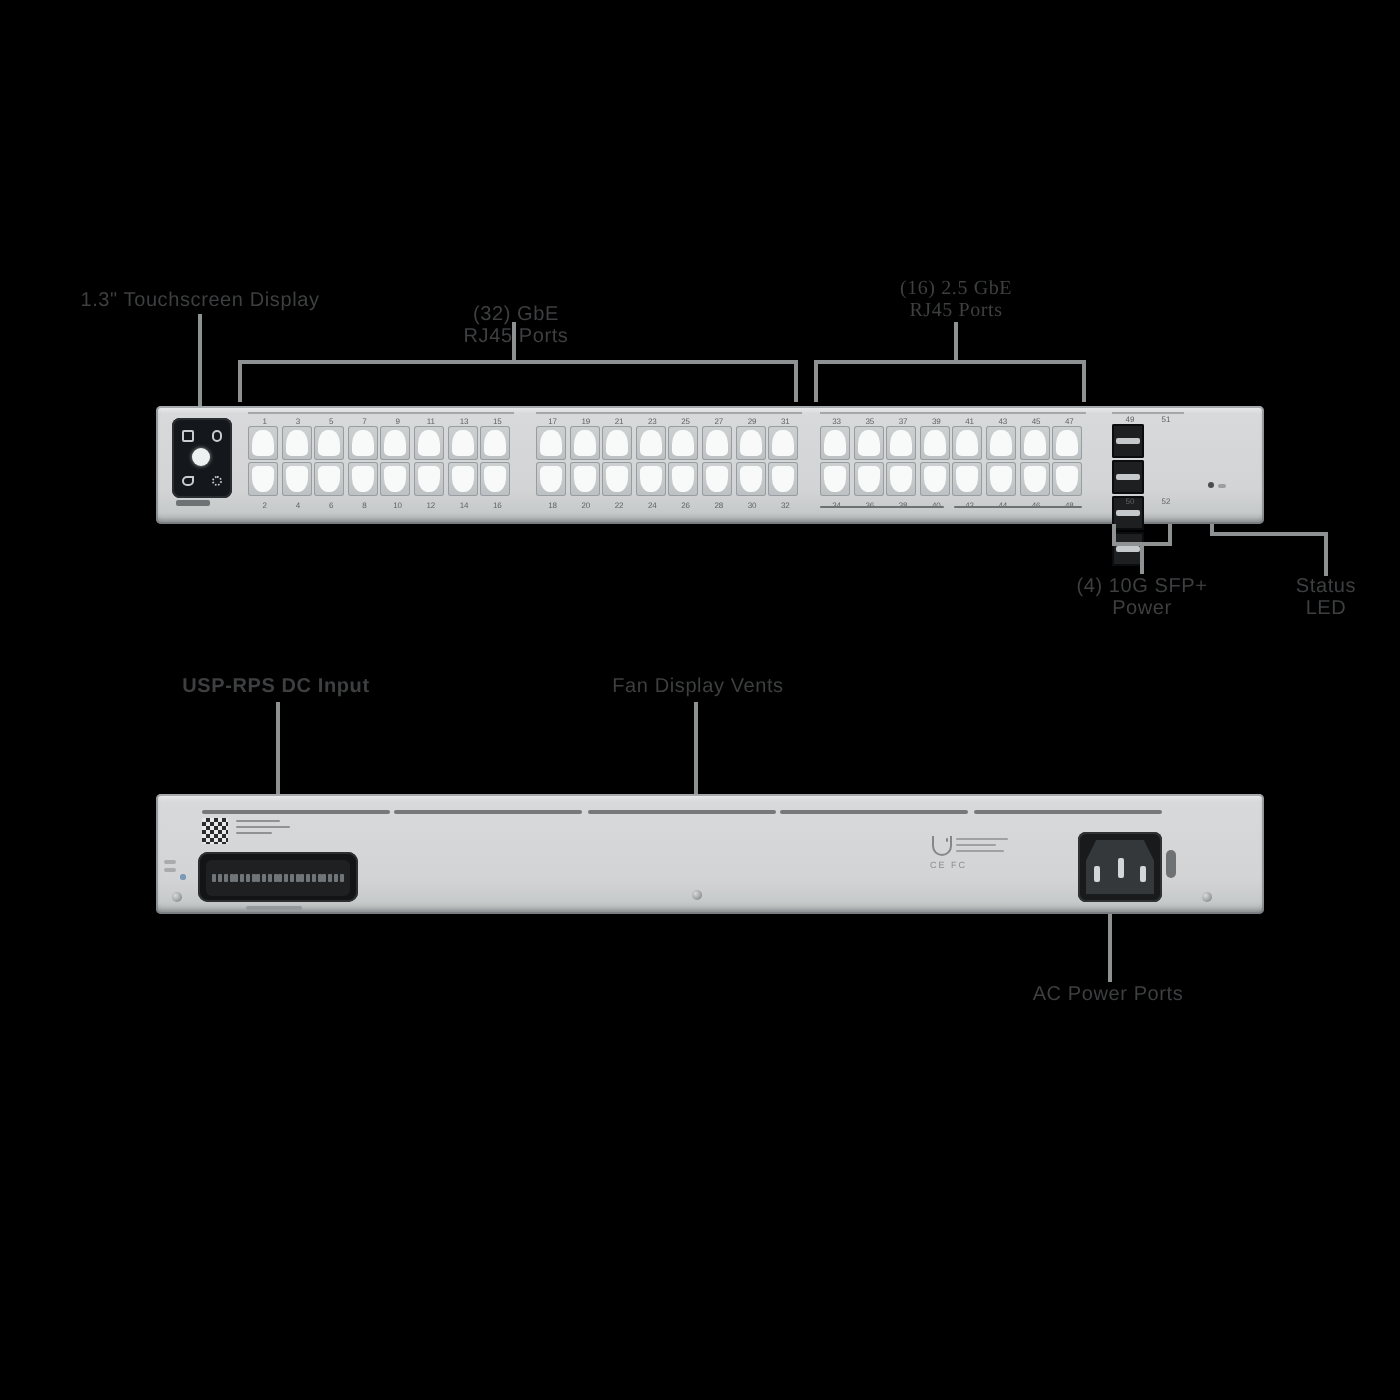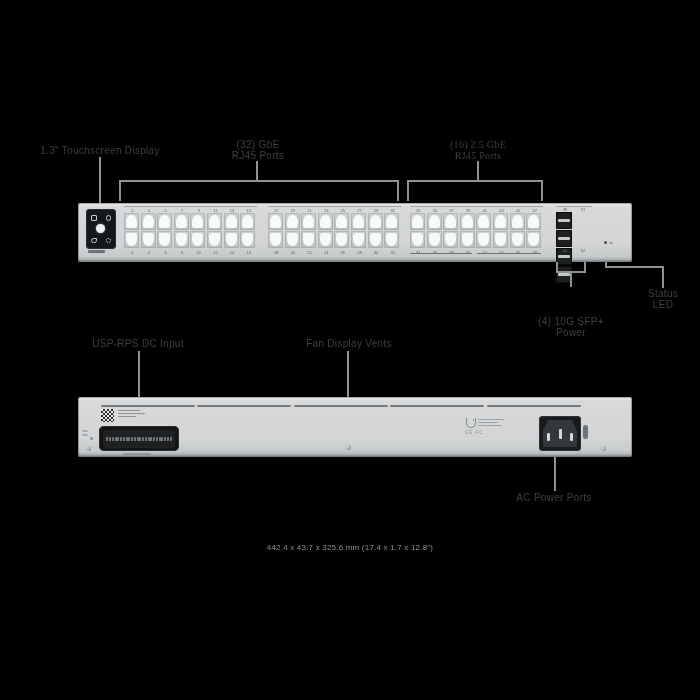--- a/index.html
+++ b/index.html
@@ -77,21 +77,21 @@
   .latch{position:absolute;left:505px;top:28px;width:5px;height:14px;background:#6e7274;border-radius:2.5px;}
 </style>
 </head>
 <body>
 
 <div id="stage">
 
   <div class="clabel" style="left:20px;top:145px;width:160px;">1.3" Touchscreen Display</div>
   <div class="cline" style="left:99px;top:157px;width:2px;height:46px;"></div>
 
-  <div class="clabel" style="left:198px;top:139px;width:120px;">
+  <div class="clabel" style="left:198px;top:152px;width:120px;">
     <span style="display:block">(32) GbE</span>
     <span style="display:block">RJ45 Ports</span>
   </div>
   <div class="cline" style="left:256px;top:161px;width:2px;height:19px;"></div>
   <div class="cline" style="left:119px;top:180px;width:280px;height:2px;"></div>
   <div class="cline" style="left:119px;top:180px;width:2px;height:21px;"></div>
   <div class="cline" style="left:397px;top:180px;width:2px;height:21px;"></div>
 
   <div class="clabel" style="left:418px;top:139px;width:120px;font-family:Liberation Serif, serif;">
     <span style="display:block">(16) 2.5 GbE</span>
@@ -358,33 +358,33 @@
     <div class="speedline" style="left:332px;width:62px;"></div>
     <div class="speedline" style="left:399px;width:64px;"></div>
     <div class="led"></div>
     <div class="led-mark"></div>
   </div>
 
   <div class="cline" style="left:556px;top:262px;width:2px;height:11px;"></div>
   <div class="cline" style="left:584px;top:262px;width:2px;height:11px;"></div>
   <div class="cline" style="left:556px;top:271px;width:30px;height:2px;"></div>
   <div class="cline" style="left:570px;top:271px;width:2px;height:16px;"></div>
-  <div class="clabel" style="left:512px;top:288px;width:118px;margin-top:28px;">
+  <div class="clabel" style="left:512px;top:288px;width:118px;">
     <span style="display:block">(4) 10G SFP+</span>
     <span style="display:block">Power</span>
   </div>
   <div class="cline" style="left:605px;top:262px;width:2px;height:6px;"></div>
   <div class="cline" style="left:605px;top:266px;width:59px;height:2px;"></div>
   <div class="cline" style="left:662px;top:266px;width:2px;height:22px;"></div>
   <div class="clabel" style="left:623px;top:288px;width:80px;">
     <span style="display:block">Status</span>
     <span style="display:block">LED</span>
   </div>
 
-  <div class="clabel" style="left:58px;top:338px;width:160px;">USP-RPS DC Input</div>
+  <div class="clabel" style="left:58px;top:338px;width:160px;font-weight:bold;">USP-RPS DC Input</div>
   <div class="cline" style="left:138px;top:351px;width:2px;height:47px;"></div>
   <div class="clabel" style="left:269px;top:338px;width:160px;">Fan Display Vents</div>
   <div class="cline" style="left:347px;top:351px;width:2px;height:47px;"></div>
 
   <div id="back-chassis" class="chassis">
     <div class="vents" id="vent-row">
         <div class="vent"></div>
         <div class="vent"></div>
         <div class="vent"></div>
         <div class="vent"></div>
@@ -441,14 +441,13 @@
       <div class="ac-pin" style="left:8px;top:17px;width:2.5px;height:8px;"></div>
       <div class="ac-pin" style="left:19.5px;top:13px;width:3px;height:10px;"></div>
       <div class="ac-pin" style="left:31px;top:17px;width:2.5px;height:8px;"></div>
     </div>
     <div class="latch"></div>
   </div>
 
   <div class="cline" style="left:554px;top:457px;width:2px;height:34px;"></div>
   <div class="clabel" style="left:479px;top:492px;width:150px;">AC Power Ports</div>
 
-  <div class="caption" style="left:250px;top:543px;width:200px;">442.4 x 43.7 x 325.6 mm (17.4 x 1.7 x 12.8")</div>
 </div>
 
 </body></html>

